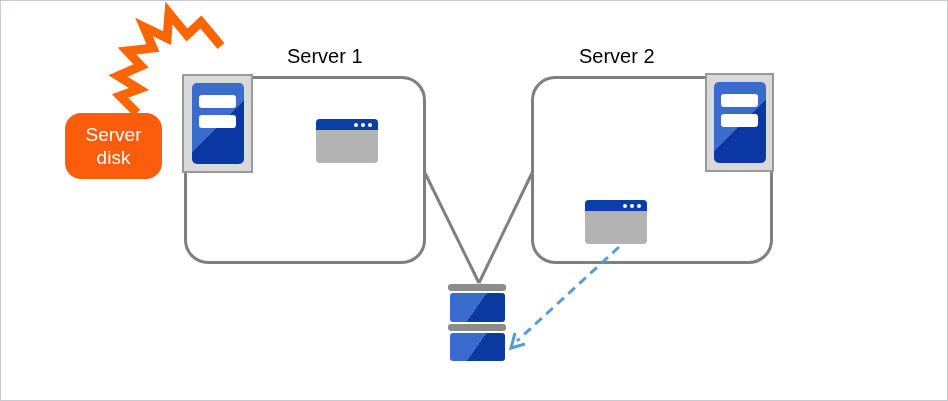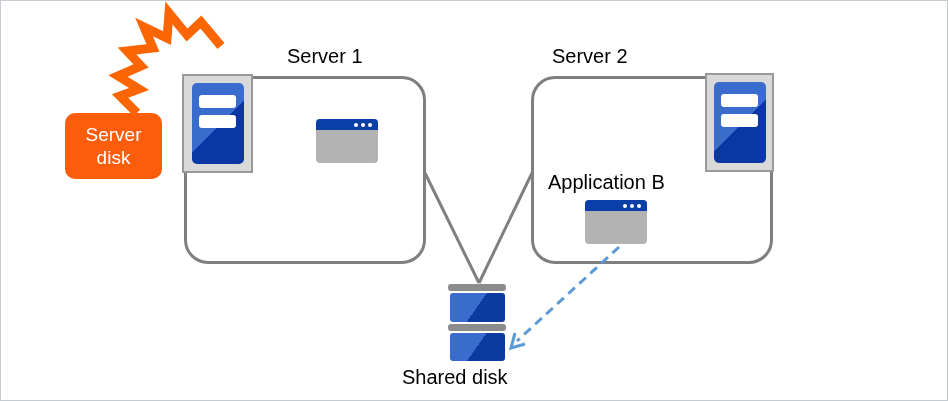--- a/index.html
+++ b/index.html
@@ -13,21 +13,21 @@
   .abs { position:absolute; }
 
   
   .server-box { border:3px solid #7f7f7f; border-radius:24px; background:#fff; }
   .box1 { left:183px; top:75px; width:242px; height:188px; }
   .box2 { left:530px; top:75px; width:242px; height:188px; }
 
   
   .label { font-size:20px; text-align:left; white-space:nowrap; }
   .lbl-s1   { left:286px; top:44px;  width:120px; }
-  .lbl-s2   { left:551px; top:44px;  width:120px; }
+  .lbl-s2   { left:578px; top:44px;  width:120px; }
   .lbl-appA { left:275px; top:88px;  width:140px; }
   .lbl-appB { left:547px; top:170px; width:140px; }
   .lbl-disk { left:401px; top:365px; width:155px; }
 
   
   .panel { background:#d9d9d9; border:2px solid #999999;
            display:flex; align-items:center; justify-content:center; }
   .panel1 { left:181px; top:73px; width:71px; height:99px; }
   .panel2 { left:704px; top:72px; width:69px; height:99px; }
   .tower { width:52px; height:81px; border-radius:5px;
@@ -39,21 +39,21 @@
   
   .window { width:62px; height:44px; border-radius:4px; overflow:hidden; background:#b3b3b3; }
   .window .titlebar { height:11px; background:#0a3fa8; display:flex; align-items:center;
                       justify-content:flex-end; gap:3px; padding-right:6px; }
   .window .dot { width:4px; height:4px; border-radius:50%; background:#ffffff; }
   .winA { left:315px; top:118px; }
   .winB { left:584px; top:199px; }
 
   
   .badge { left:64px; top:112px; width:97px; height:66px;
-           background:#fb5d0a; border-radius:10px; color:#ffffff;
+           background:#fb5d0a; border-radius:16px; color:#ffffff;
            font-size:19px; line-height:23px; text-align:center;
            display:flex; flex-direction:column; align-items:center; justify-content:center; }
 
   
   .disk-bar { left:447px; width:58px; height:7px; background:#8c8c8c; border-radius:3px; }
   .disk-box { left:449px; width:55px; border-radius:3px;
               background:linear-gradient(125deg, #3a6ccd 49%, #0c3aa0 49%); }
   .dbar1 { top:283px; } .dbox1 { top:292px; height:29px; }
   .dbar2 { top:323px; } .dbox2 { top:332px; height:28px; }
 
@@ -86,39 +86,37 @@
   </div>
 
   <div class="abs label lbl-s2">Server 2</div>
   <div class="abs server-box box2"></div>
   <div class="abs panel panel2">
     <div class="tower">
       <div class="bar"></div>
       <div class="bar"></div>
     </div>
   </div>
-  <div class="abs label lbl-appB">Application B</div>
   <div class="abs window winB">
     <div class="titlebar">
       <span class="dot"></span>
       <span class="dot"></span>
       <span class="dot"></span>
     </div>
   </div>
 
   <div class="abs badge">
     <span>Server</span>
     <span>disk</span>
   </div>
 
   <div class="abs disk-bar dbar1"></div>
   <div class="abs disk-box dbox1"></div>
   <div class="abs disk-bar dbar2"></div>
   <div class="abs disk-box dbox2"></div>
-  <div class="abs label lbl-disk">Shared disk</div>
 
   <svg class="abs layer" width="948" height="401">
     <polyline points="136,112 119,95 138,88 117,75 140,65 126,50 152,47 143,26 166,37 168,12 186,34 200,21 220,45" fill="none" stroke="#fb6602" stroke-width="9" stroke-linejoin="miter" stroke-miterlimit="6"></polyline>
     <path d="M618,246 L516,340" stroke="#5b9bd5" stroke-width="3" stroke-dasharray="9 6" fill="none"></path>
     <polyline points="524,343 510,347 514,332" fill="none" stroke="#5b9bd5" stroke-width="3"></polyline>
   </svg>
 
 </div>
 
 </body></html>

